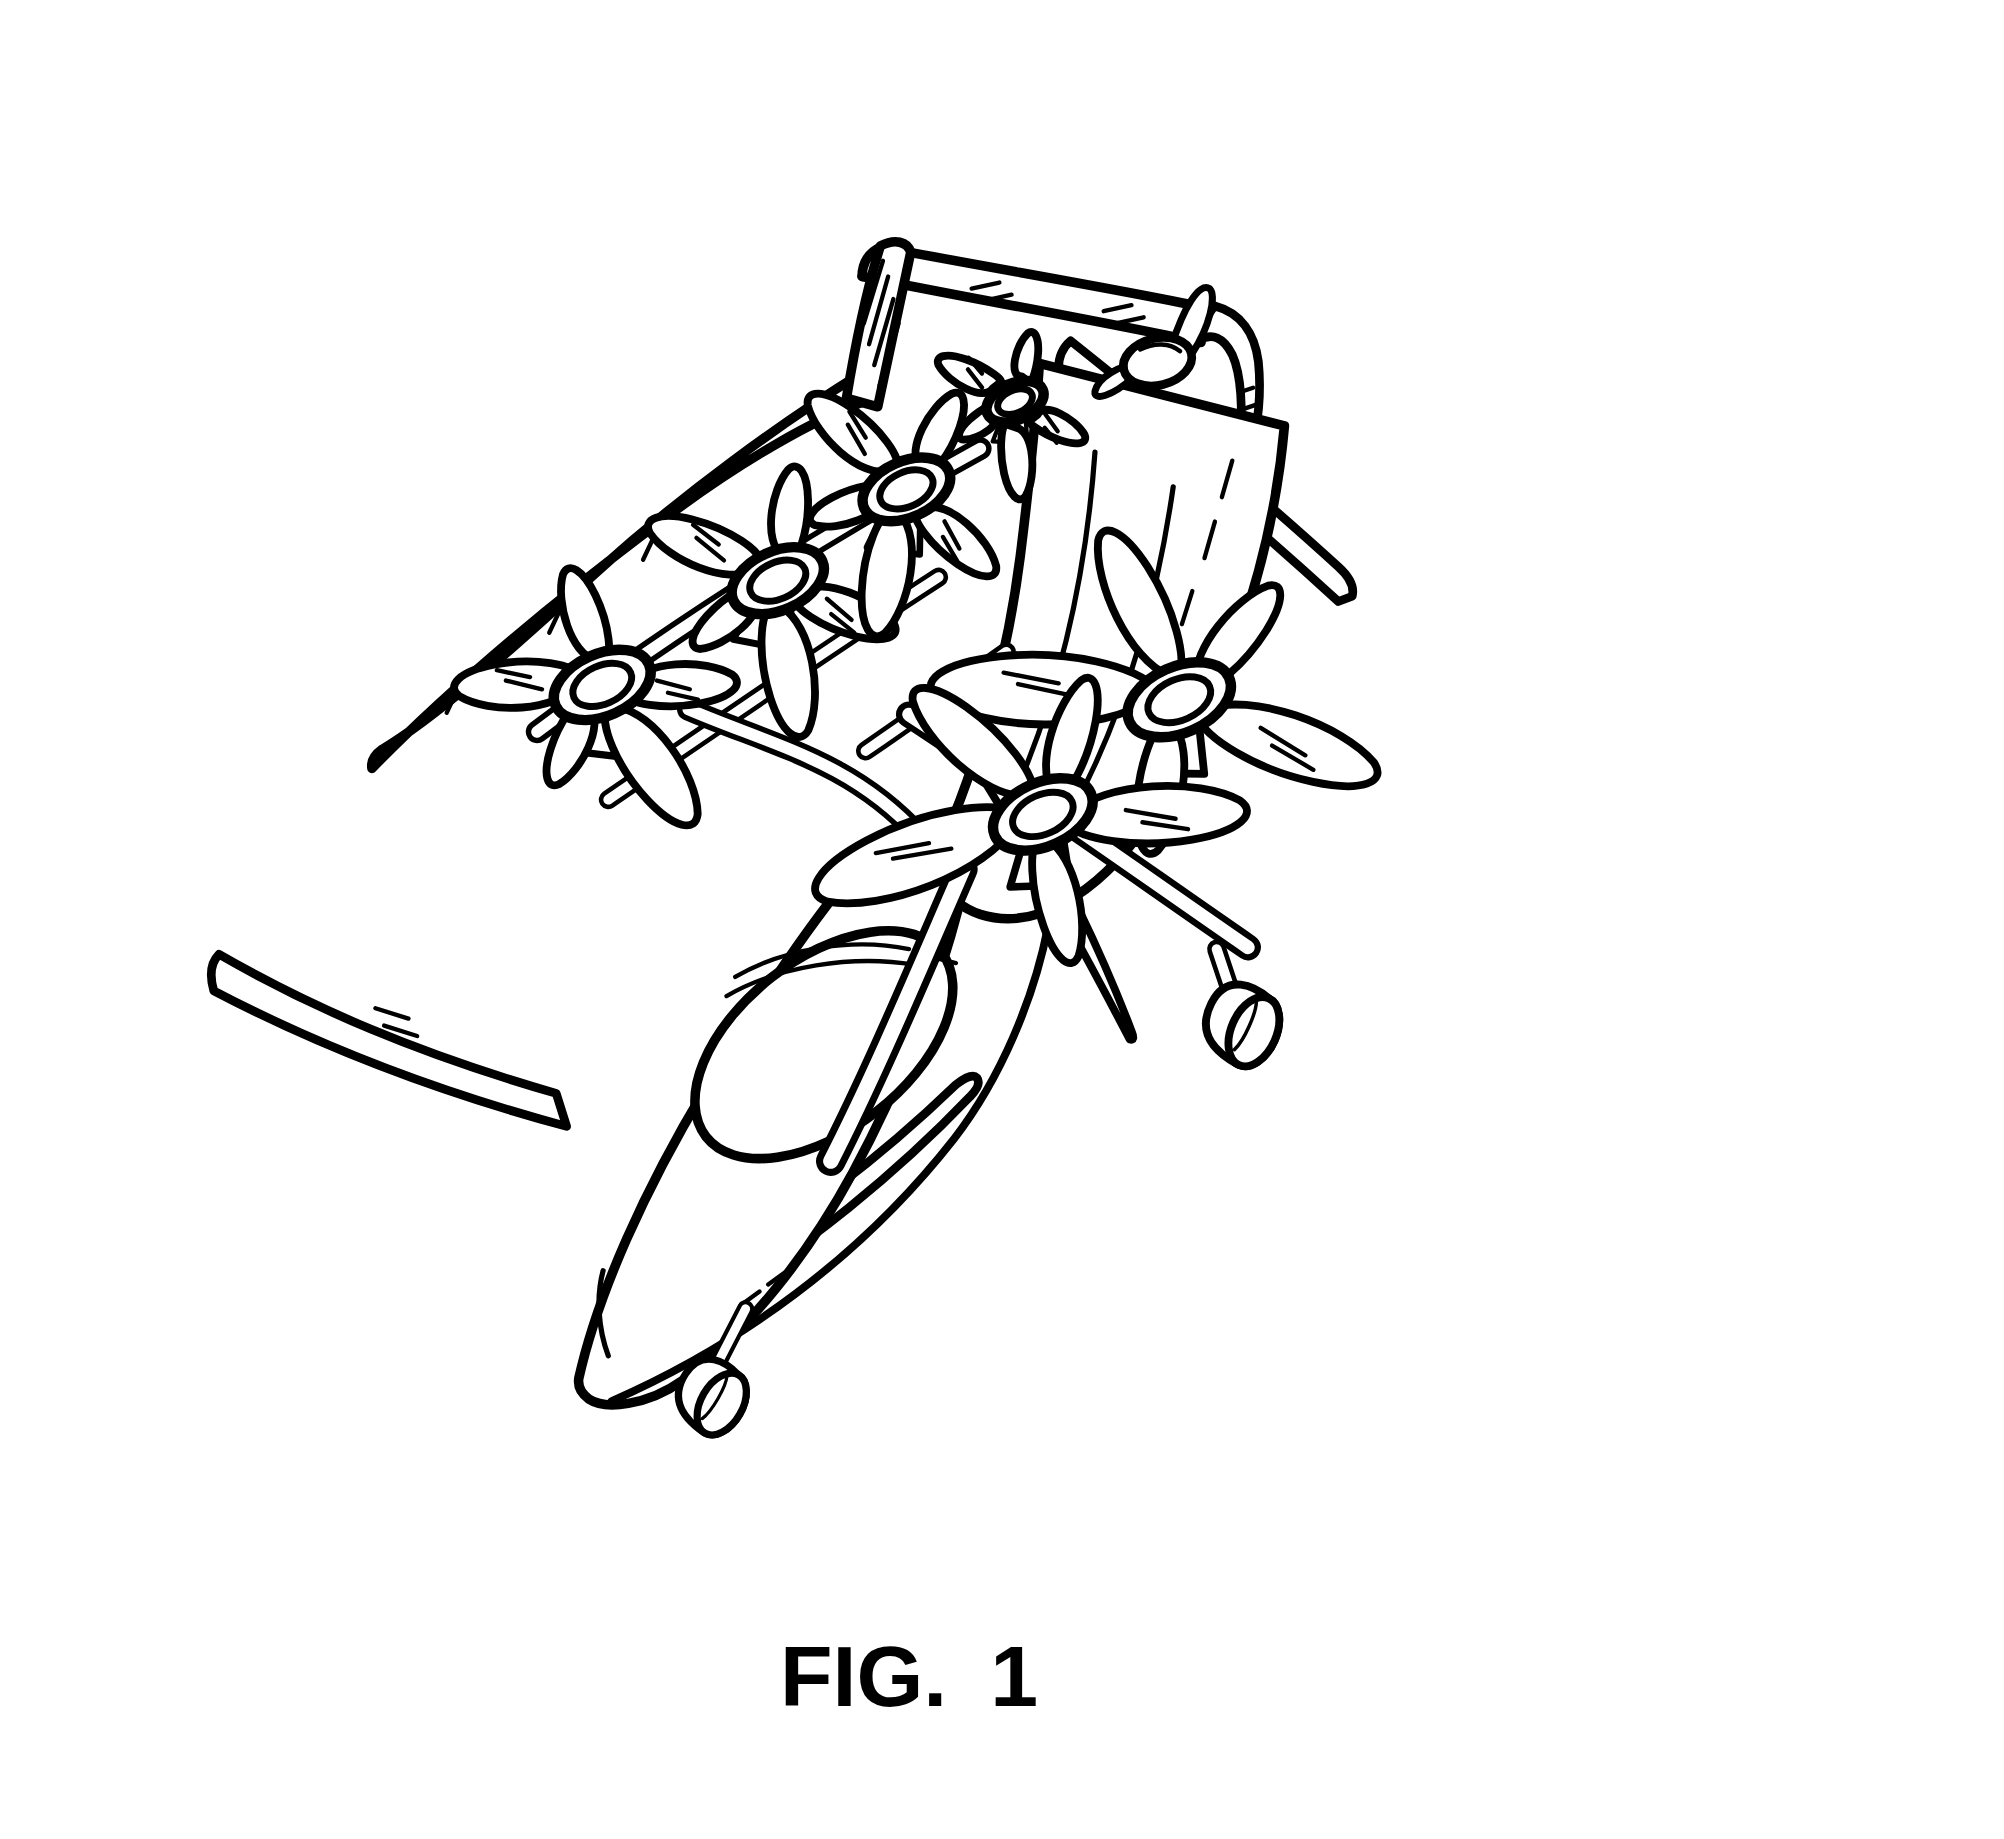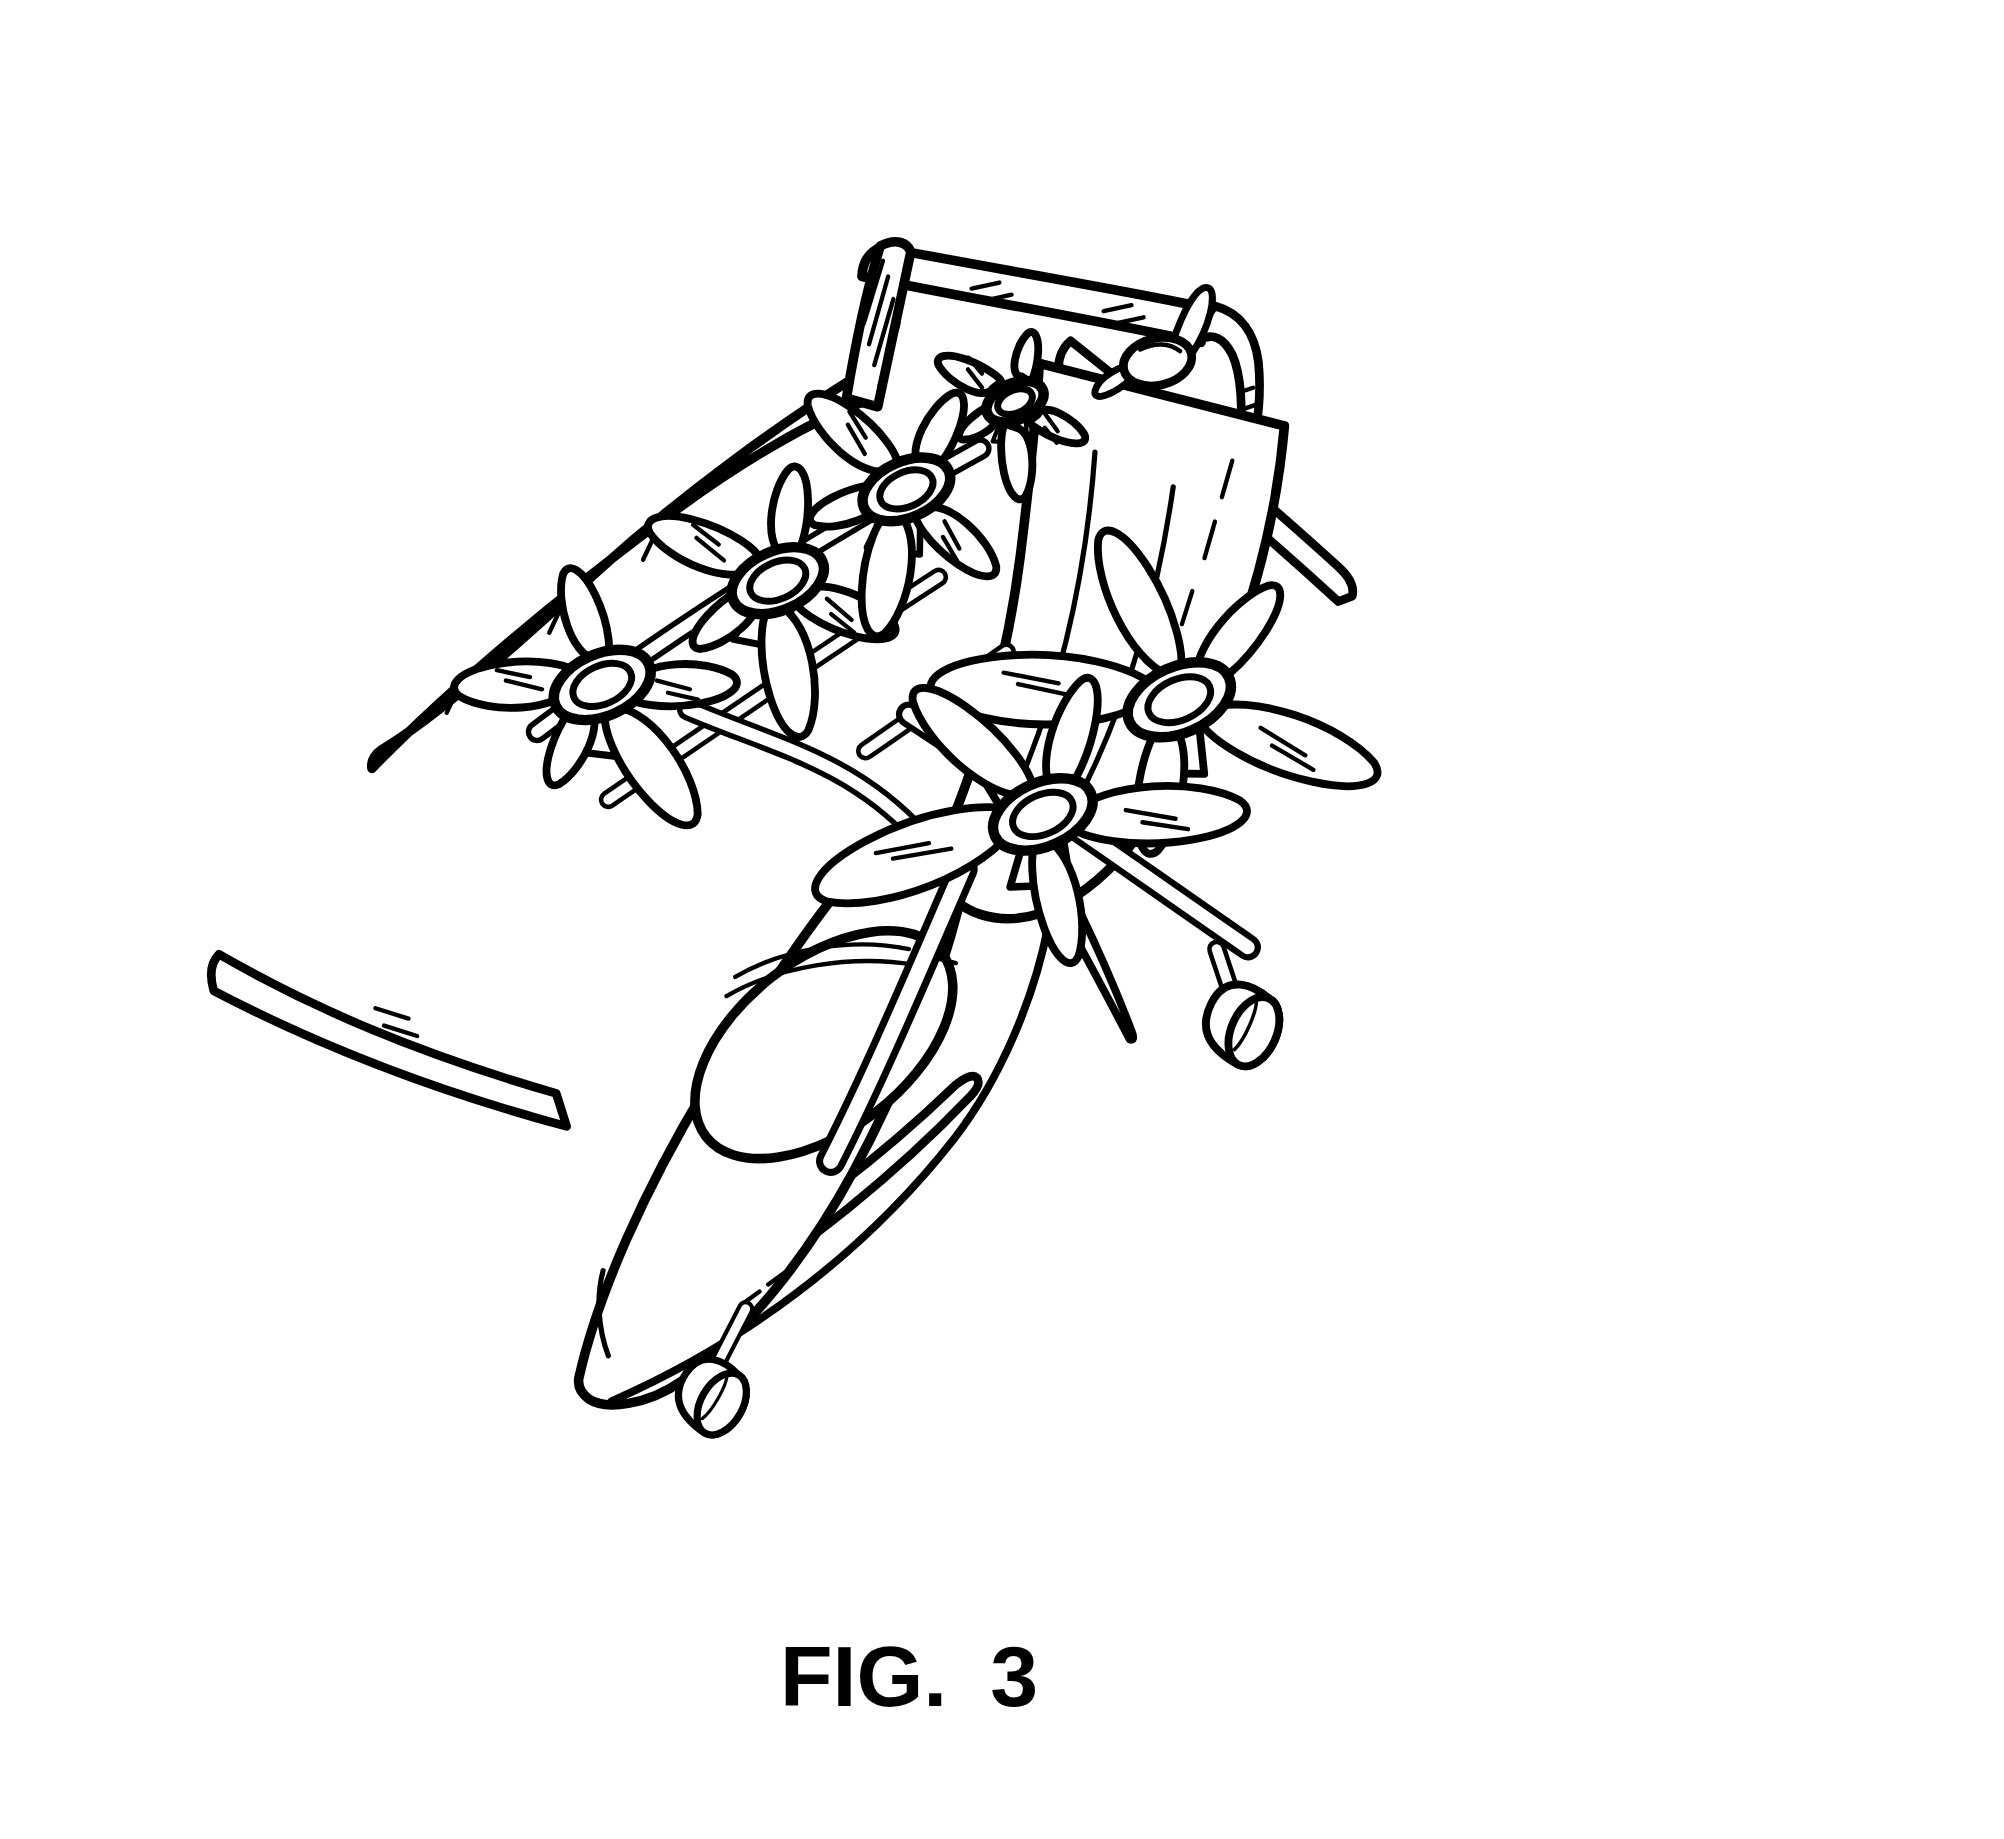--- a/index.html
+++ b/index.html
@@ -383,15 +383,15 @@
   <g id="props-layer">
         <g transform="translate(1332,416)">
           <path d="M 16,-18 C 30,-62 48,-92 60,-84 C 68,-76 60,-40 40,-10 C 30,4 20,6 16,-18 Z" fill="#fff" stroke-width="8"></path>
           <path d="M -28,18 C -52,40 -74,46 -72,34 C -68,18 -44,4 -22,2 Z" fill="#fff" stroke-width="8"></path>
           <ellipse rx="40" ry="27" transform="rotate(-14)" fill="#fff" stroke-width="10"></ellipse>
           <path d="M -20,-14 C -4,-22 14,-22 26,-12" stroke-width="5" fill="none"></path>
         </g>
       </g>
 </svg>
 
-<div class="cap">FIG. 3</div>
+<div class="cap">FIG. 1</div>
 </div>
 
 
 </body></html>

